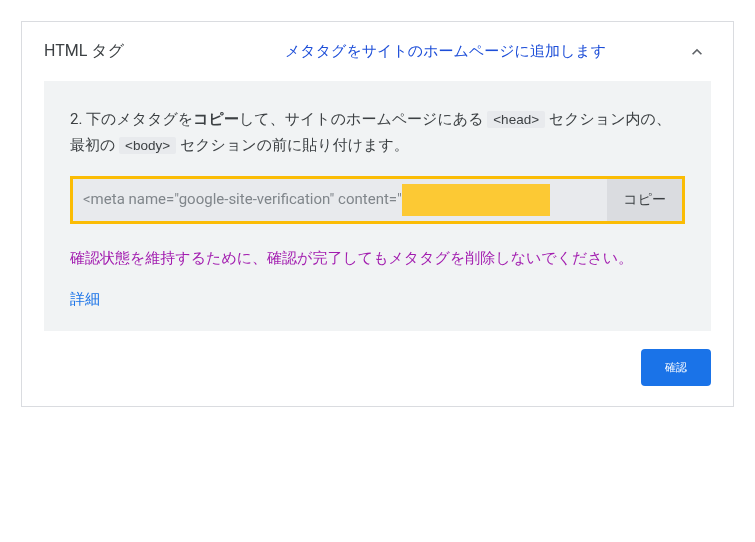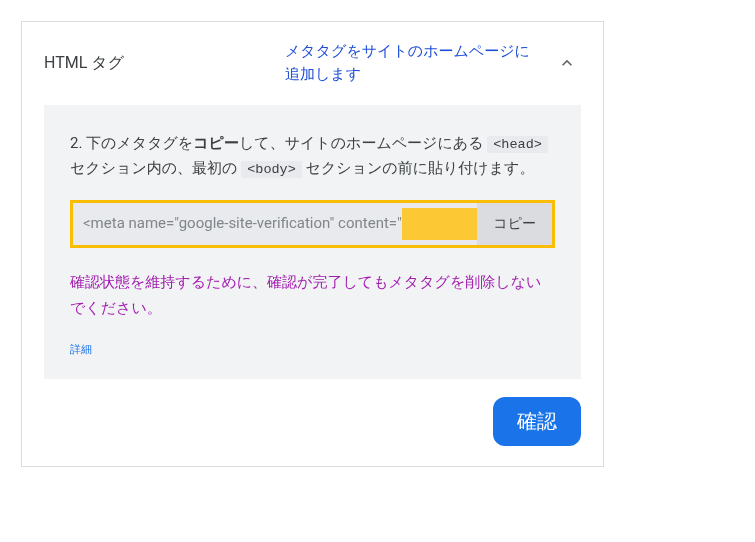--- a/index.html
+++ b/index.html
@@ -7,21 +7,21 @@
       font-family: Roboto, "Helvetica Neue", "Hiragino Sans", "Hiragino Kaku Gothic ProN", "Yu Gothic", Meiryo, Arial, sans-serif;
       background: #fff;
       width: 755px;
       height: 542px;
       padding: 21px;
       color: #3c4043;
       font-size: 15px;
     }
     .card {
       border: 1px solid #dadce0;
-      width: 583px;
+      width: 713px;
       background: #fff;
     }
     .header {
       display: flex;
       align-items: center;
       padding: 18px 22px 18px 22px;
       gap: 16px;
     }
     .header-title {
       flex: 0 0 auto;
@@ -51,21 +51,21 @@
       padding: 26px 26px 22px 26px;
     }
     .step {
       color: #3c4043;
       font-size: 15px;
       line-height: 1.7;
       margin-bottom: 18px;
     }
     .step b { font-weight: 700; }
     .codechip {
-      font-family: Liberation Mono, monospace;
+      font-family: Liberation Sans, sans-serif;
       font-size: 13.5px;
       background: #e8eaed;
       padding: 1px 6px;
       border-radius: 2px;
       color: #3c4043;
     }
     .codebox {
       border: 3px solid #fbbc04;
       background: #e8eaed;
       height: 48px;
@@ -105,36 +105,36 @@
       font-family:inherit;
     }
     .note {
       color:#a21caf;
       font-size:15px;
       line-height:1.7;
       margin-bottom: 18px;
     }
     .link {
       color:#1a73e8;
-      font-size:11px;
+      font-size:15px;
       cursor:pointer;
       display:inline-block;
     }
     .footer {
       display:flex;
       justify-content:flex-end;
       padding: 0 22px 20px 22px;
     }
     .verify-btn {
       background:#1a73e8;
       color:#fff;
       border:none;
-      font-size:20px;
+      font-size:11px;
       padding: 11px 24px;
-      border-radius:12px;
+      border-radius:4px;
       cursor:pointer;
       font-family:inherit;
     }
   </style>
 </head>
 <body>
 
 <div class="card">
   <div class="header">
     <div class="header-title">HTML タグ</div>

